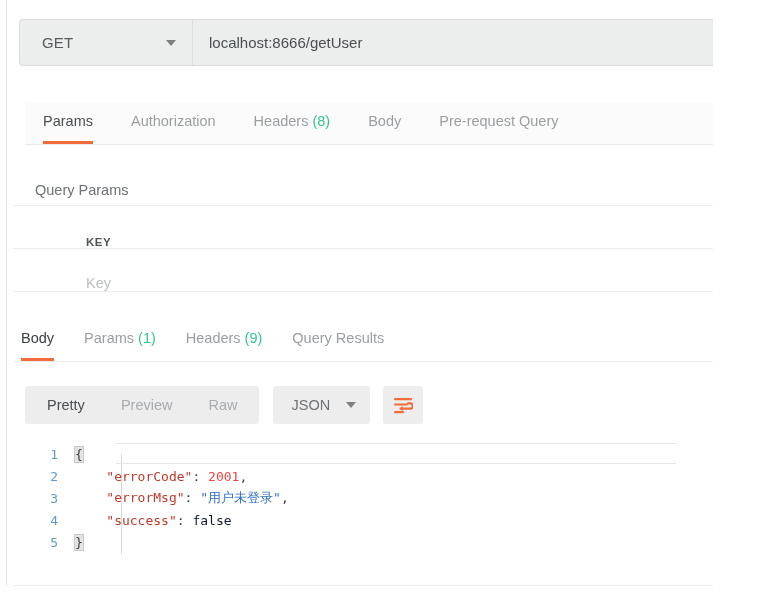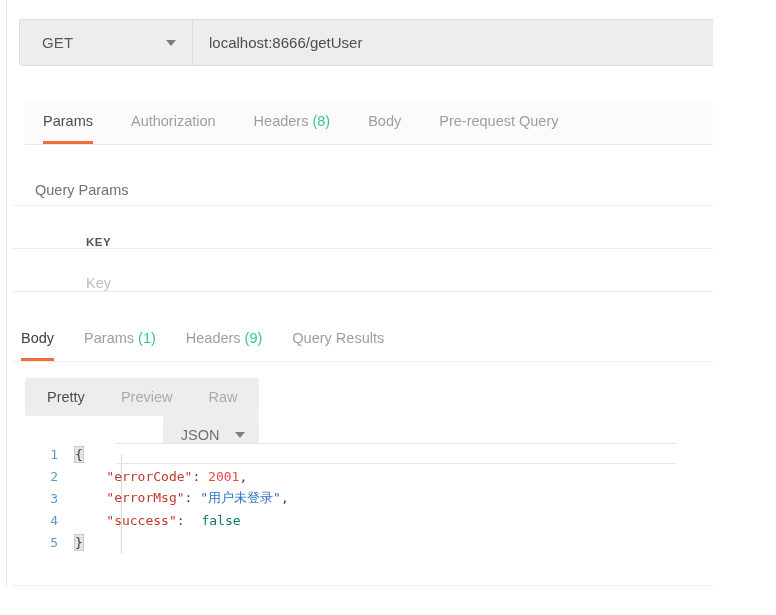--- a/index.html
+++ b/index.html
@@ -195,24 +195,23 @@
     left: 0; right: 0;
     bottom: 0;
     height: 3px;
     background: #f26b3a;
   }
 
   
   .body-toolbar {
     position: absolute;
     left: 18px;
-    top: 378px;
-    display: flex;
-    align-items: flex-end;
-    flex-direction: column;
+    top: 386px;
+    display: flex;
+    align-items: flex-start;
   }
   .seg-group {
     display: flex;
     align-items: center;
     background: #ededee;
     border-radius: 3px;
     height: 38px;
     padding: 0 4px;
   }
   .seg {
@@ -223,21 +222,21 @@
     cursor: pointer;
   }
   .seg.active { color: #4a4f51; }
   .fmt-group {
     display: flex;
     align-items: center;
     background: #ededee;
     border-radius: 3px;
     height: 38px;
     padding: 0 14px 0 18px;
-    margin-left: 7px;
+    margin-left: 14px;
     cursor: pointer;
     gap: 16px;
   }
   .fmt-label {
     font-size: 14.5px;
     color: #6d7274;
   }
   .wrap-btn {
     width: 40px;
     height: 38px;
@@ -306,21 +305,21 @@
     box-sizing: border-box;
   }
   .brace-hl {
     background: #e4e4e4;
     outline: 1px solid #c9c9c9;
     color: #3b3b3b;
   }
   .k-key   { color: #c0392b; }
   .k-num   { color: #ef4444; }
   .k-str   { color: #2f72c4; }
-  .k-bool  { color: #0f766e; margin-left: 9px; }
+  .k-bool  { color: #0f172a; }
   .k-punc  { color: #3b3b3b; }
 </style>
 </head>
 <body>
 
 <div id="app">
   <div id="pane">
 
     <div class="url-row">
       <div class="method-select">

